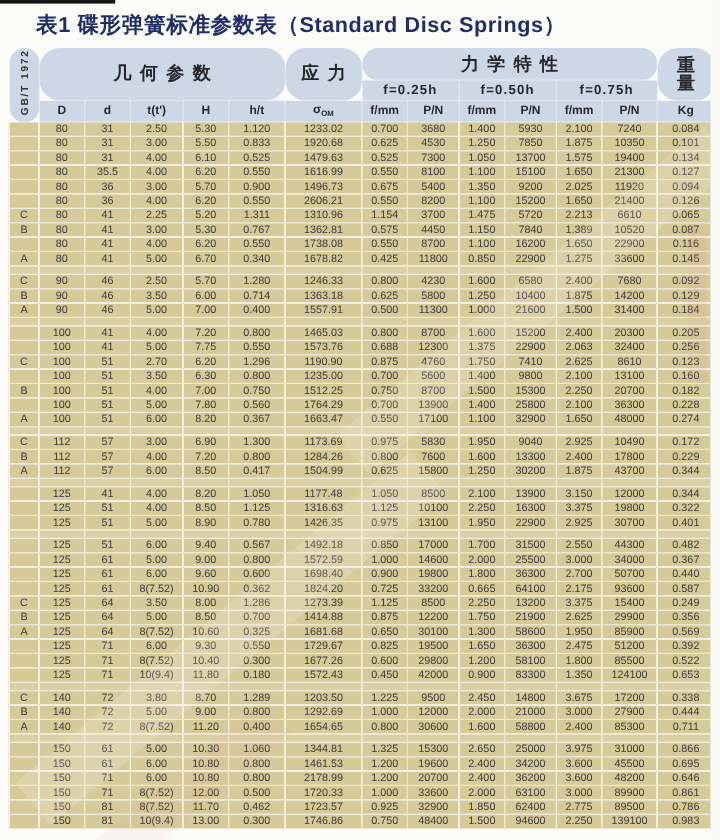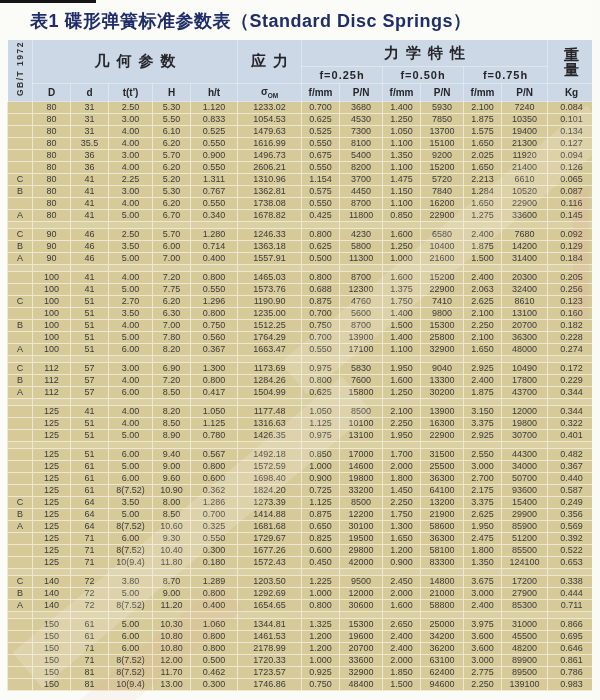--- a/index.html
+++ b/index.html
@@ -13,21 +13,21 @@
     padding:9px 0 6px 30px;font-size:18px;font-weight:bold;color:#1f2e68;
     letter-spacing:0.5px;white-space:nowrap;
   }
   .table-wrap{position:relative;margin:0 5px 0 7px;}
   table{width:588px;border-collapse:collapse;table-layout:fixed;}
   
   thead th{
     background:#ccd8e5;color:#26262a;font-weight:bold;padding:0;
     border:1px solid rgba(255,255,255,0.35);
   }
-  tr.hr1 th{height:26px;font-size:15px;}
+  tr.hr1 th{height:26px;font-size:15px;border-radius:17px;}
   tr.hr2 th{height:16px;font-size:11px;letter-spacing:1px;}
   tr.hr3 th{height:17px;font-size:10px;font-weight:bold;}
   th.grp{letter-spacing:7px;text-indent:7px;}
   th.weight-cell{font-size:14px;letter-spacing:0;}
   th.weight-cell span{display:block;line-height:15px;text-indent:0;}
   th.gbt-cell{width:25px;background:#ccd8e5;}
   .gbt{
     display:inline-block;writing-mode:vertical-rl;transform:rotate(180deg);
     font-size:8.5px;font-weight:bold;color:#333;letter-spacing:1.5px;white-space:nowrap;
   }
@@ -122,21 +122,21 @@
             <td>7240</td>
             <td>0.084</td>
           </tr>
           <tr>
             <td></td>
             <td>80</td>
             <td>31</td>
             <td>3.00</td>
             <td>5.50</td>
             <td>0.833</td>
-            <td>1054.53</td>
+            <td>1920.68</td>
             <td>0.625</td>
             <td>4530</td>
             <td>1.250</td>
             <td>7850</td>
             <td>1.875</td>
             <td>10350</td>
             <td>0.101</td>
           </tr>
           <tr>
             <td></td>
@@ -223,21 +223,21 @@
             <td>80</td>
             <td>41</td>
             <td>3.00</td>
             <td>5.30</td>
             <td>0.767</td>
             <td>1362.81</td>
             <td>0.575</td>
             <td>4450</td>
             <td>1.150</td>
             <td>7840</td>
-            <td>1.284</td>
+            <td>1.389</td>
             <td>10520</td>
             <td>0.087</td>
           </tr>
           <tr>
             <td></td>
             <td>80</td>
             <td>41</td>
             <td>4.00</td>
             <td>6.20</td>
             <td>0.550</td>
@@ -653,21 +653,21 @@
           <tr>
             <td></td>
             <td>125</td>
             <td>61</td>
             <td>8(7.52)</td>
             <td>10.90</td>
             <td>0.362</td>
             <td>1824.20</td>
             <td>0.725</td>
             <td>33200</td>
-            <td>1.450</td>
+            <td>0.665</td>
             <td>64100</td>
             <td>2.175</td>
             <td>93600</td>
             <td>0.587</td>
           </tr>
           <tr>
             <td>C</td>
             <td>125</td>
             <td>64</td>
             <td>3.50</td>

